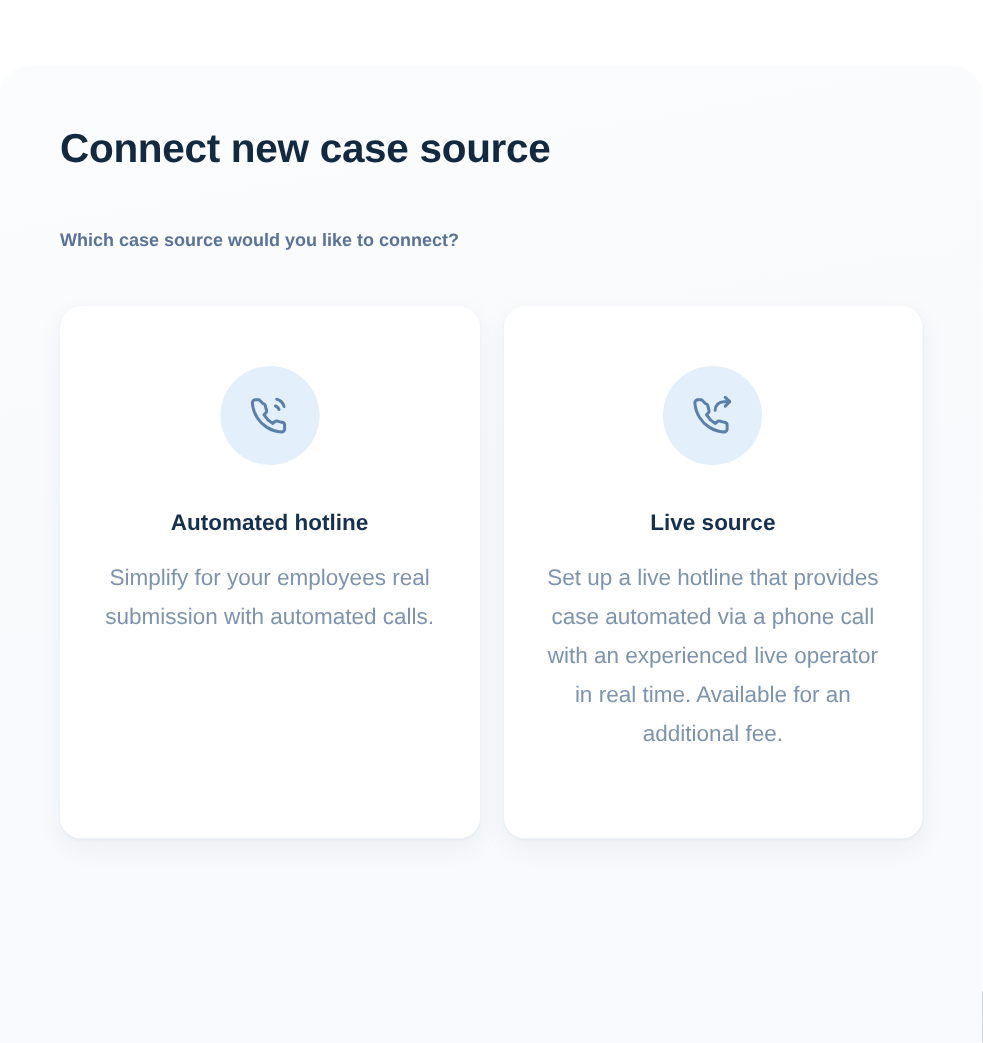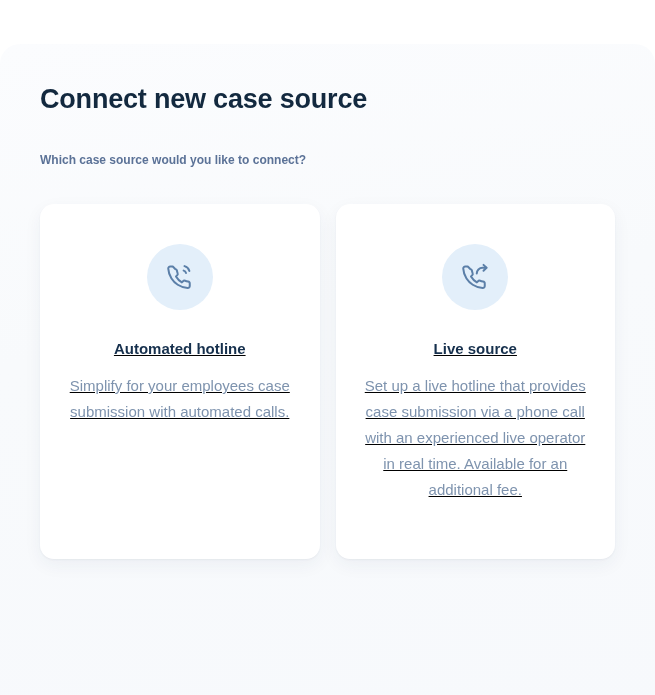--- a/index.html
+++ b/index.html
@@ -81,21 +81,20 @@
     background: #ffffff;
     border-radius: 14px;
     box-shadow:
       0 1px 2px rgba(31, 52, 86, 0.05),
       0 6px 18px rgba(31, 52, 86, 0.055);
     padding: 40px 22px 4px 22px;
     display: flex;
     flex-direction: column;
     align-items: center;
     cursor: pointer;
-    text-decoration: underline;
   }
 
   .icon-circle {
     width: 66px;
     height: 66px;
     border-radius: 50%;
     background: #e3effa;
     display: flex;
     align-items: center;
     justify-content: center;
@@ -140,29 +139,29 @@
 
     <div class="card">
       <div class="icon-circle">
         <svg width="30" height="30" viewBox="0 0 24 24" fill="none" stroke="#5b7fa8" stroke-width="1.6" stroke-linecap="round" stroke-linejoin="round">
           <path d="M6.2 3.6h-2a1.6 1.6 0 0 0-1.6 1.7 16.5 16.5 0 0 0 2.6 7.9 16.2 16.2 0 0 0 5 5 16.5 16.5 0 0 0 7.9 2.6 1.6 1.6 0 0 0 1.7-1.6v-2a1.6 1.6 0 0 0-1.4-1.6 10.3 10.3 0 0 1-2.3-.6 1.6 1.6 0 0 0-1.7.4l-.9.9a13 13 0 0 1-4.7-4.7l.9-.9a1.6 1.6 0 0 0 .4-1.7 10.3 10.3 0 0 1-.6-2.3 1.6 1.6 0 0 0-1.3-1.1z"></path>
           <path d="M15.6 3.3a5.4 5.4 0 0 1 3.9 3.9"></path>
           <path d="M14.9 6.9a2.8 2.8 0 0 1 1.9 1.9"></path>
         </svg>
       </div>
       <h2 class="card-title">Automated hotline</h2>
-      <p class="card-desc">Simplify for your employees case submission with automated calls.</p>
+      <p class="card-desc">Simplify for your employees real submission with automated calls.</p>
     </div>
 
     <div class="card">
       <div class="icon-circle">
         <svg width="30" height="30" viewBox="0 0 24 24" fill="none" stroke="#5b7fa8" stroke-width="1.6" stroke-linecap="round" stroke-linejoin="round">
           <path d="M6.2 3.6h-2a1.6 1.6 0 0 0-1.6 1.7 16.5 16.5 0 0 0 2.6 7.9 16.2 16.2 0 0 0 5 5 16.5 16.5 0 0 0 7.9 2.6 1.6 1.6 0 0 0 1.7-1.6v-2a1.6 1.6 0 0 0-1.4-1.6 10.3 10.3 0 0 1-2.3-.6 1.6 1.6 0 0 0-1.7.4l-.9.9a13 13 0 0 1-4.7-4.7l.9-.9a1.6 1.6 0 0 0 .4-1.7 10.3 10.3 0 0 1-.6-2.3 1.6 1.6 0 0 0-1.3-1.1z"></path>
           <path d="M13.4 9.2a4.6 4.6 0 0 1 4.6-4.6h3.1"></path>
           <path d="M18.8 2.3l2.4 2.3-2.4 2.4"></path>
         </svg>
       </div>
       <h2 class="card-title">Live source</h2>
-      <p class="card-desc">Set up a live hotline that provides case submission via a phone call with an experienced live operator in real time. Available for an additional fee.</p>
+      <p class="card-desc">Set up a live hotline that provides case automated via a phone call with an experienced live operator in real time. Available for an additional fee.</p>
     </div>
 
   </div>
 </div>
 
 </body></html>

